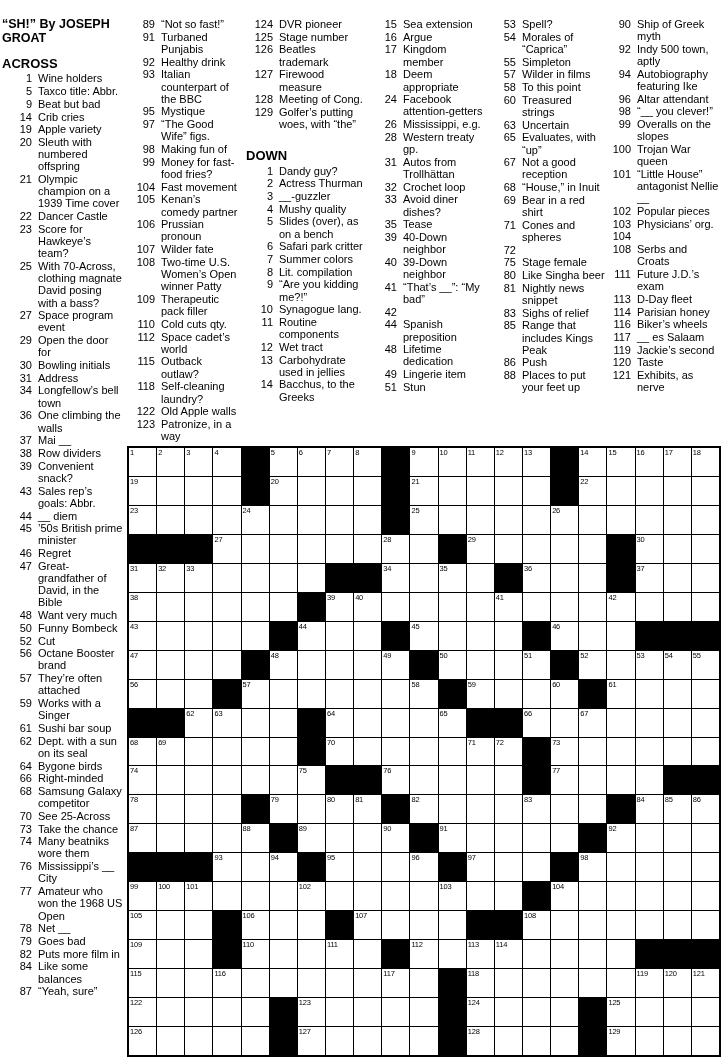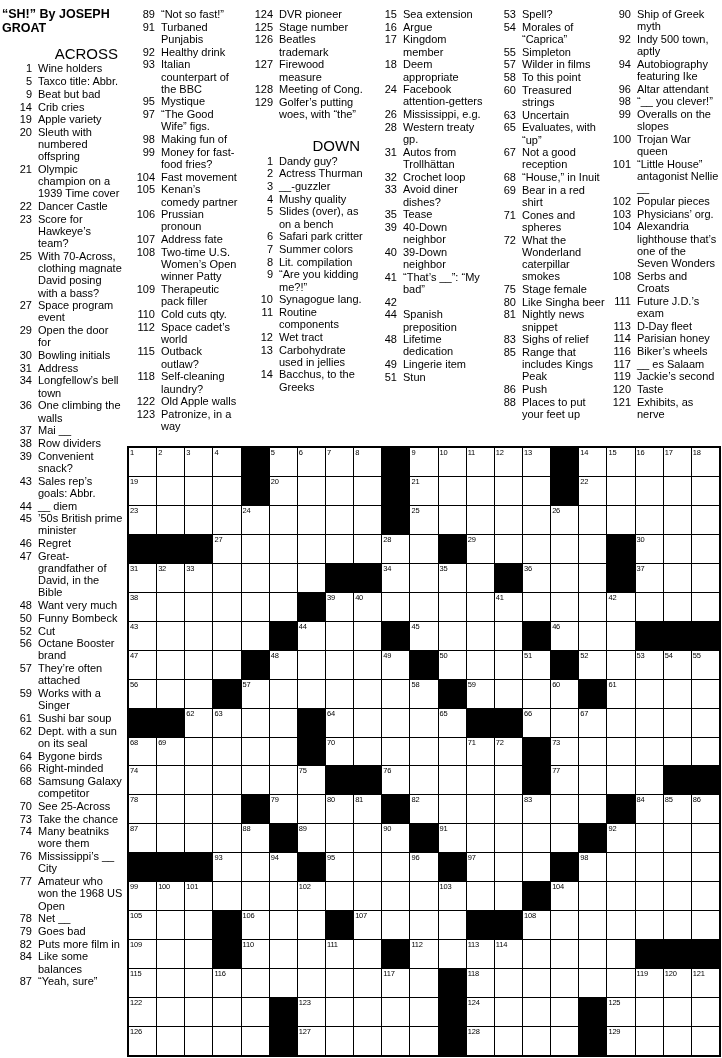--- a/index.html
+++ b/index.html
@@ -1,29 +1,29 @@
 <!DOCTYPE html>
 <html><head>
 <meta charset="utf-8">
 <style>
   html,body{margin:0;padding:0;background:#ffffff;}
   body{
     width:722px;height:1058px;position:relative;overflow:hidden;
     font-family:"Liberation Sans",sans-serif;color:#000;
     -webkit-font-smoothing:antialiased;
   }
-  .clue-col{position:absolute;top:8px;font-size:11px;line-height:12.2px;}
+  .clue-col{position:absolute;top:18px;font-size:11px;line-height:12.2px;}
   #col-0{left:2px;width:122px;}
   #col-1{left:128px;width:114px;}
   #col-2{left:246px;width:120px;}
   #col-3{left:370px;width:117px;}
   #col-4{left:489px;width:116px;}
   #col-5{left:604px;width:116px;}
   .puzzle-title{font-weight:bold;font-size:12.5px;line-height:13.6px;margin:0 0 13px 0;}
-  .section-header{font-weight:normal;font-size:15px;text-align:right;margin:0 6px 2px 0;}
+  .section-header{font-weight:bold;font-size:13px;text-align:left;margin:0 6px 2px 0;}
   .section-header.gap-above{margin-top:20px;}
   .clue{display:flex;margin-bottom:0.5px;}
   .clue .n{flex:0 0 33px;box-sizing:border-box;padding-right:6px;text-align:right;}
   #col-0 .clue .n{flex:0 0 36px;}
   .clue .t{flex:1 1 auto;}
   .grid{
     position:absolute;left:127px;top:446px;width:594px;height:611px;
     display:grid;grid-template-columns:repeat(21,1fr);grid-template-rows:repeat(21,1fr);
     gap:1px;border:2px solid #000;box-sizing:border-box;background:#000;
   }
@@ -261,21 +261,21 @@
     <div class="clue">
       <span class="n">105</span>
       <span class="t">Kenan’s comedy partner</span>
     </div>
     <div class="clue">
       <span class="n">106</span>
       <span class="t">Prussian pronoun</span>
     </div>
     <div class="clue">
       <span class="n">107</span>
-      <span class="t">Address fate</span>
+      <span class="t">Wilder fate</span>
     </div>
     <div class="clue">
       <span class="n">108</span>
       <span class="t">Two-time U.S. Women’s Open winner Patty</span>
     </div>
     <div class="clue">
       <span class="n">109</span>
       <span class="t">Therapeutic pack filler</span>
     </div>
     <div class="clue">
@@ -507,21 +507,20 @@
     <div class="clue">
       <span class="n">69</span>
       <span class="t">Bear in a red shirt</span>
     </div>
     <div class="clue">
       <span class="n">71</span>
       <span class="t">Cones and spheres</span>
     </div>
     <div class="clue">
       <span class="n">72</span>
-      <span class="t">What the Wonderland caterpillar smokes</span>
     </div>
     <div class="clue">
       <span class="n">75</span>
       <span class="t">Stage female</span>
     </div>
     <div class="clue">
       <span class="n">80</span>
       <span class="t">Like Singha beer</span>
     </div>
     <div class="clue">
@@ -581,21 +580,20 @@
     <div class="clue">
       <span class="n">102</span>
       <span class="t">Popular pieces</span>
     </div>
     <div class="clue">
       <span class="n">103</span>
       <span class="t">Physicians’ org.</span>
     </div>
     <div class="clue">
       <span class="n">104</span>
-      <span class="t">Alexandria lighthouse that’s one of the Seven Wonders</span>
     </div>
     <div class="clue">
       <span class="n">108</span>
       <span class="t">Serbs and Croats</span>
     </div>
     <div class="clue">
       <span class="n">111</span>
       <span class="t">Future J.D.’s exam</span>
     </div>
     <div class="clue">

